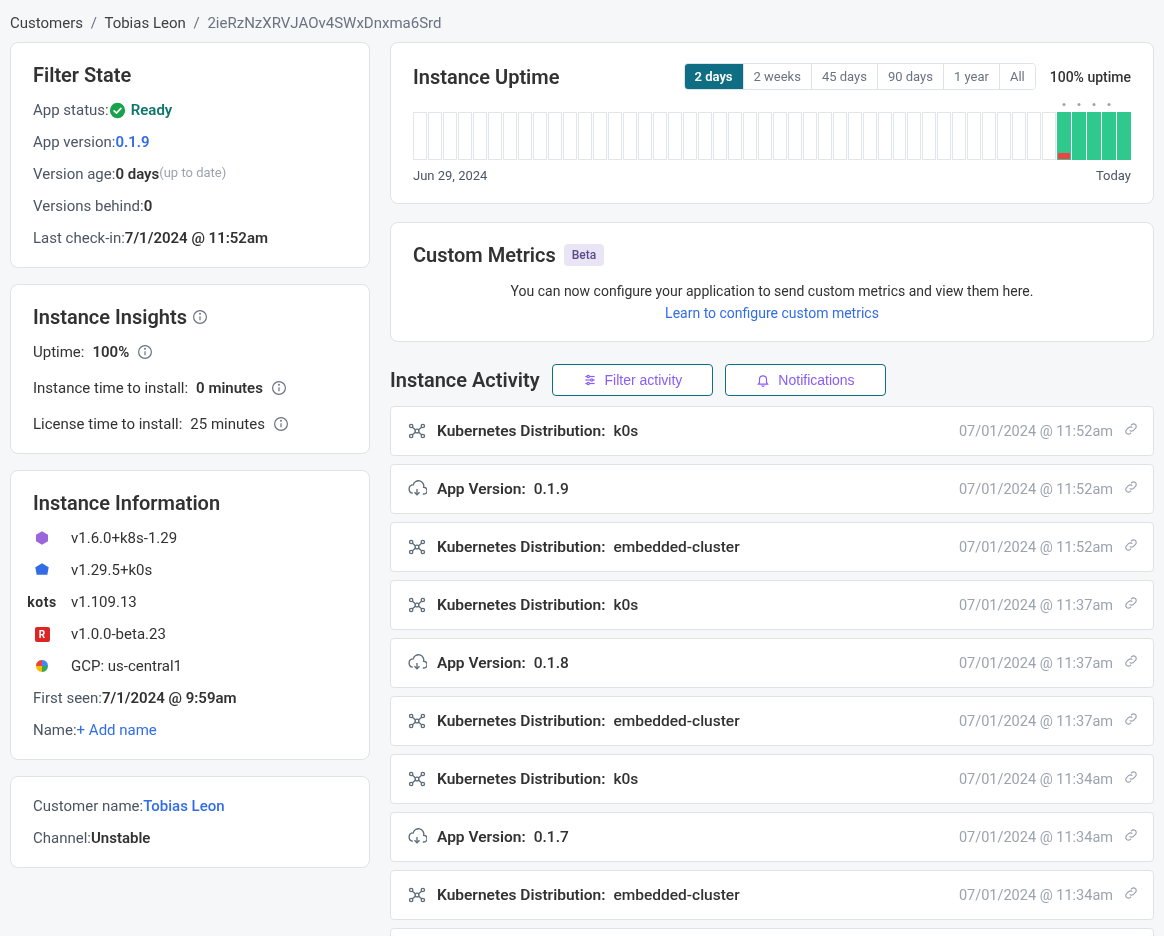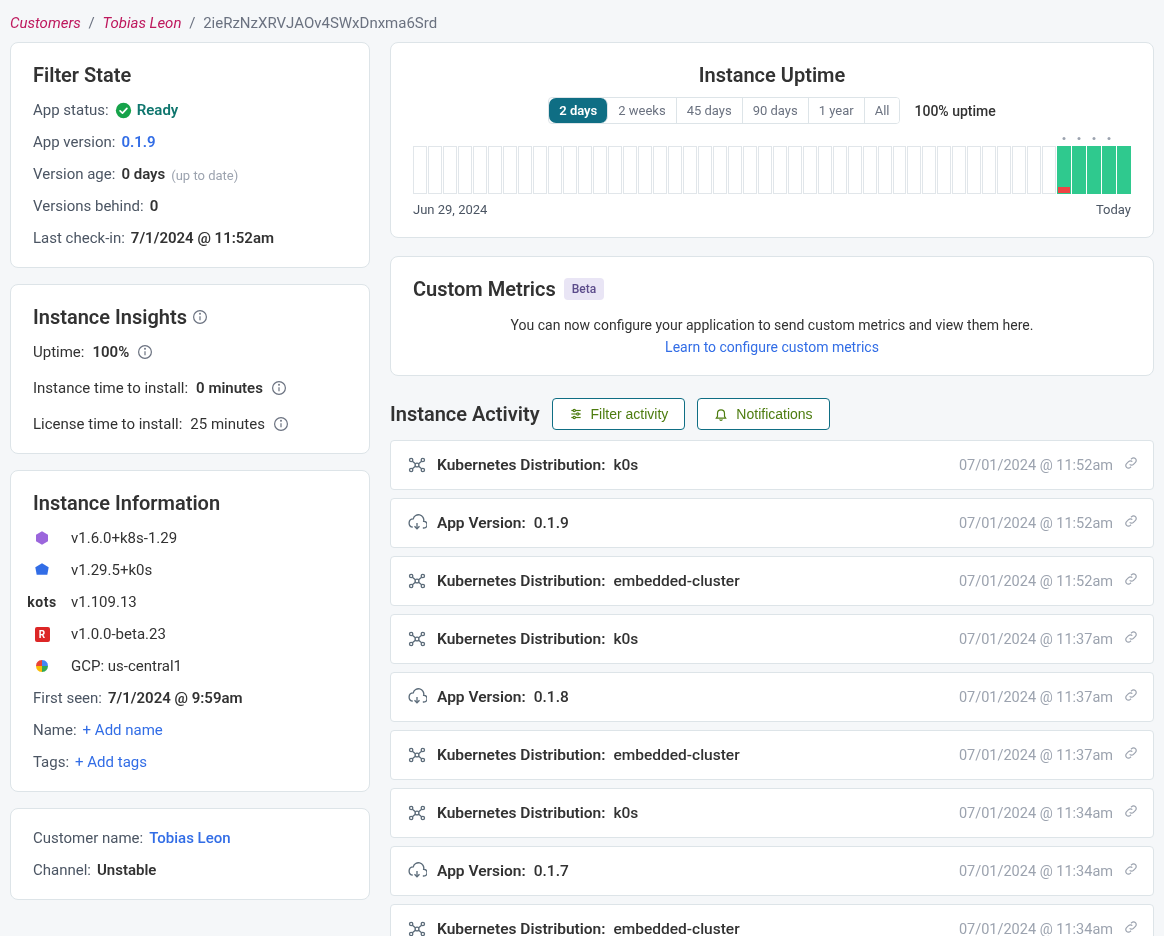--- a/index.html
+++ b/index.html
@@ -8,21 +8,21 @@
     font-size: 15px;
     color: #323232;
     background: #f5f7f9;
     padding: 0;
     width: 1164px;
   }
   a { text-decoration: none; }
 
   
   .breadcrumb { padding: 14px 10px 10px; font-size: 15px; }
-  .breadcrumb a { color: #be185d; font-style: italic; }
+  .breadcrumb a { color: #404040; }
   .breadcrumb .sep { color: #6b7280; margin: 0 4px; }
   .breadcrumb .current { color: #6b7280; }
 
   
   .layout { display: flex; gap: 20px; padding: 0 10px 20px 10px;}
   .col-left { width: 360px; flex: 0 0 360px; display: flex; flex-direction: column; gap: 16px;}
   .col-right { flex: 1; display: flex; flex-direction: column; gap: 18px;}
 
   .card {
     background: #fff;
@@ -30,21 +30,21 @@
     border-radius: 8px;
     padding: 20px 22px;
   }
   .card h2 {
     font-size: 20px;
     font-weight: 600;
     color: #323232;
     margin-bottom: 14px;
   }
 
-  .kv { display: flex; align-items: flex-end; gap: 6px; margin-bottom: 14px; font-size: 15px;}
+  .kv { display: flex; align-items: flex-start; margin-bottom: 14px; font-size: 15px;}
   .kv:last-child { margin-bottom: 0;}
   .kv .label { color: #4b5563; }
   .kv .value { font-weight: 600; color: #323232; }
   .kv .value-link { color: #326DE6; font-weight: 600; }
   .kv .muted { color: #9ca3af; font-size: 13px;}
 
   .status-ready { color: #0f766e; font-weight: 600; display: inline-flex; align-items: center; gap: 5px;}
   .status-ready svg { width: 17px; height: 17px; }
 
   .info-icon { width: 16px; height: 16px; stroke: #6b7280; fill:none; stroke-width:1.5;}
@@ -57,47 +57,47 @@
   .info-icon-box { width:18px; display:flex; justify-content:center; align-items:center;}
   .kots { font-weight:700; font-size:14px; letter-spacing:0.5px;}
   .r-badge { width:15px; height:15px; background:#DC2626; color:#fff; font-size:10px; font-weight:700; display:flex; align-items:center; justify-content:center; border-radius:2px;}
   .gcp-dot { width:14px; height:14px; border-radius:50%; background: conic-gradient(#4285F4 0 90deg,#34A853 90deg 180deg,#FBBC05 180deg 270deg,#EA4335 270deg 360deg); border:1px solid #fff;}
   .hex-icon{ width:16px; height:16px; }
   .wheel-icon{ width:16px;height:16px;}
 
   .add-link { color:#326DE6; cursor:pointer; }
 
   
-  .uptime-header{ display:flex; align-items:center; justify-content:space-between; gap:10px;flex-direction:column;}
+  .uptime-header{ display:flex; align-items:center; justify-content:space-between; gap:10px;}
   .uptime-header h2{ margin-bottom:0;}
   .range-tabs{ display:flex; border:1px solid #dde4e8; border-radius:4px; overflow:hidden;}
   .range-tabs .tab{ padding:5px 10px; font-size:13px; color:#6b7280; border-right:1px solid #dde4e8; cursor:pointer; background:#fff;}
   .range-tabs .tab:last-child{border-right:none;}
-  .range-tabs .tab.active{ background:#0f6e84; color:#fff; font-weight:600;border-radius:7px;}
+  .range-tabs .tab.active{ background:#0f6e84; color:#fff; font-weight:600;}
   .uptime-summary{ font-size:14px; font-weight:500; white-space:nowrap;}
 
   .uptime-chart{ margin-top:22px;}
   .bars{ display:flex; gap:1px; align-items:flex-end; height:48px;}
   .bar{ flex:1; height:100%; background:#fff; border:1px solid #e1e6ea;}
   .bar.filled{ background:#2FC98E; border-color:#2FC98E;}
   .bar.partial{ position:relative; background:#2FC98E; border-color:#2FC98E;}
   .bar.partial::after{ content:''; position:absolute; bottom:0; left:0; right:0; height:6px; background:#EF4444;}
   .bar.dot-over::before{content:''; position:absolute; top:-10px; left:50%; transform:translateX(-50%); width:3px; height:3px; background:#9ca3af; border-radius:50%;}
   .uptime-axis{ display:flex; justify-content:space-between; font-size:13px; color:#4b5563; margin-top:8px;}
 
   
   .beta-badge{ background:#e9e5f5; color:#5b4b8a; font-size:12px; font-weight:500; padding:4px 8px; border-radius:4px; margin-left:8px;}
   .metrics-header{ display:flex; align-items:center; margin-bottom:16px;}
   .metrics-text{ text-align:center; color:#323232; font-size:14px;}
   .metrics-link{ color:#326DE6; display:block; margin-top:6px;}
 
   
   .activity-header{ display:flex; align-items:center; gap:12px; margin-bottom:10px; padding-top:4px;}
   .activity-header h2{ font-size:20px; font-weight:600; margin:0;}
-  .pill-btn{ display:inline-flex; align-items:center; gap:8px; border:1px solid #0f6e84; color:#4d7c0f; background:#fff; padding:7px 16px; border-radius:4px; font-size:14px; font-weight:500; cursor:pointer;}
+  .pill-btn{ display:inline-flex; align-items:center; gap:8px; border:1px solid #0f6e84; color:#8b5cf6; background:#fff; padding:7px 30px; border-radius:4px; font-size:14px; font-weight:500; cursor:pointer;}
   .pill-btn svg{ width:14px; height:14px;}
 
   .activity-list{ display:flex; flex-direction:column; gap:8px;}
   .activity-item{ display:flex; align-items:center; background:#fff; border:1px solid #dde4e8; border-radius:4px; padding:14px 14px;}
   .activity-item .icon-slot{ width:24px; margin-right:8px; display:flex; justify-content:center;}
   .activity-item .icon-slot svg{ width:20px; height:20px;}
   .activity-item .title{ flex:1; display:flex; gap:8px; font-size:15.5px;}
   .activity-item .title .k{ font-weight:600; color:#323232;}
   .activity-item .title .v{ font-weight:500; color:#323232;}
   .activity-item .time{ color:#9ca3af; font-size:14.5px; margin-right:10px;}
@@ -225,24 +225,20 @@
         <span>GCP: us-central1</span>
       </div>
 
       <div class="kv" style="margin-top:4px">
         <span class="label">First seen:</span>
         <span class="value">7/1/2024 @ 9:59am</span>
       </div>
       <div class="kv">
         <span class="label">Name:</span>
         <span class="add-link">+ Add name</span>
-      </div>
-      <div class="kv">
-        <span class="label">Tags:</span>
-        <span class="add-link">+ Add tags</span>
       </div>
     </div>
 
     <div class="card">
       <div class="kv">
         <span class="label">Customer name:</span>
         <a href="#" class="value-link" style="font-weight:500">Tobias Leon</a>
       </div>
       <div class="kv">
         <span class="label">Channel:</span>

